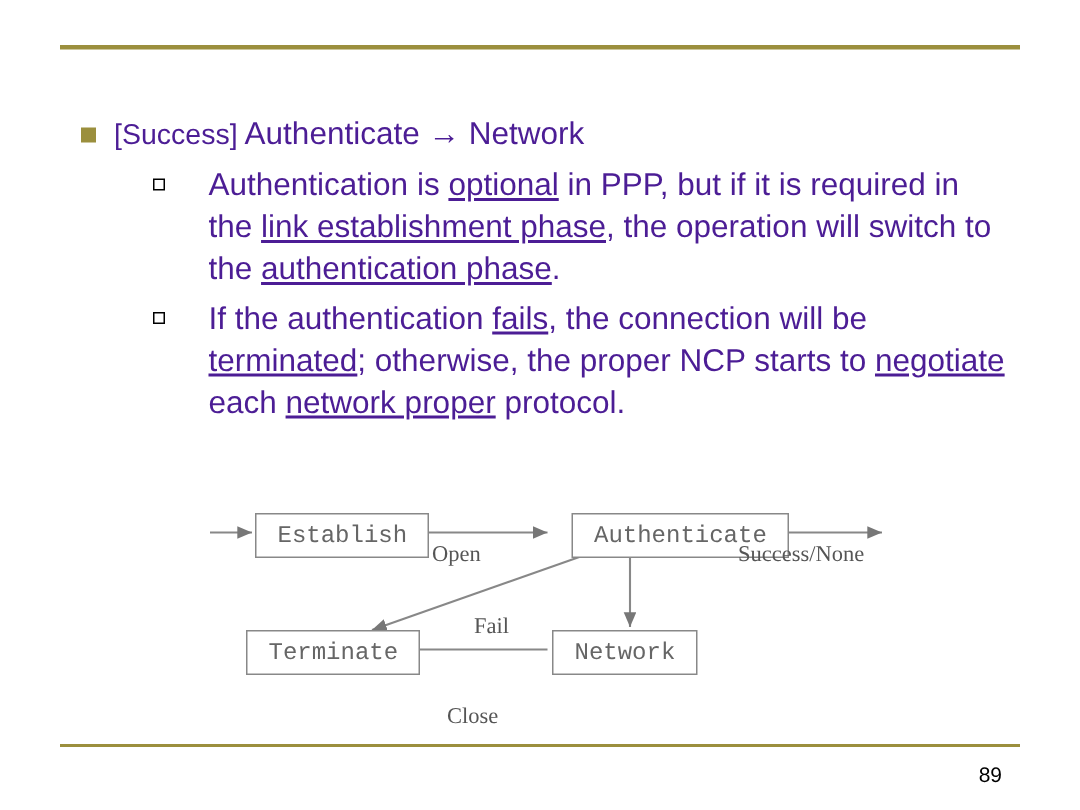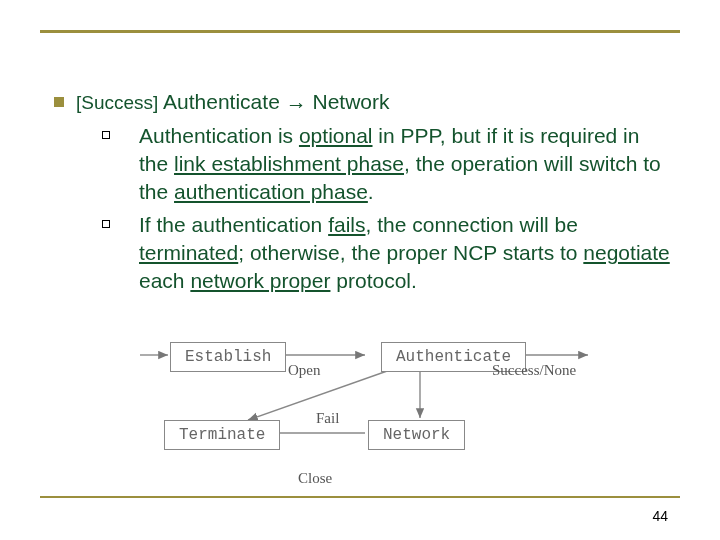--- a/index.html
+++ b/index.html
@@ -15,24 +15,24 @@
   .top-rule {
     position: absolute;
     top: 30px;
     left: 40px;
     width: 640px;
     height: 3px;
     background: #9b8f3d;
   }
   .content {
     position: absolute;
-    top: 88px;
+    top: 76px;
     left: 54px;
     width: 620px;
-    color: #14532d;
+    color: #4c1d95;
   }
   .main-bullet {
     display: flex;
     align-items: flex-start;
     gap: 12px;
     font-size: 21px;
     line-height: 1.3;
   }
   .square-bullet {
     width: 10px;
@@ -167,13 +167,13 @@
   <div class="dbox" style="left:24px; top:100px;">Terminate</div>
   <div class="dbox" style="left:228px; top:100px;">Network</div>
 
   <div class="dlabel" style="left:148px; top:10px;">Open</div>
   <div class="dlabel" style="left:352px; top:10px;">Success/None</div>
   <div class="dlabel" style="left:176px; top:58px;">Fail</div>
   <div class="dlabel" style="left:158px; top:118px;">Close</div>
 </div>
 
 <div class="bottom-rule"></div>
-<div class="pagenum">44</div>
+<div class="pagenum">89</div>
 
 </body></html>

